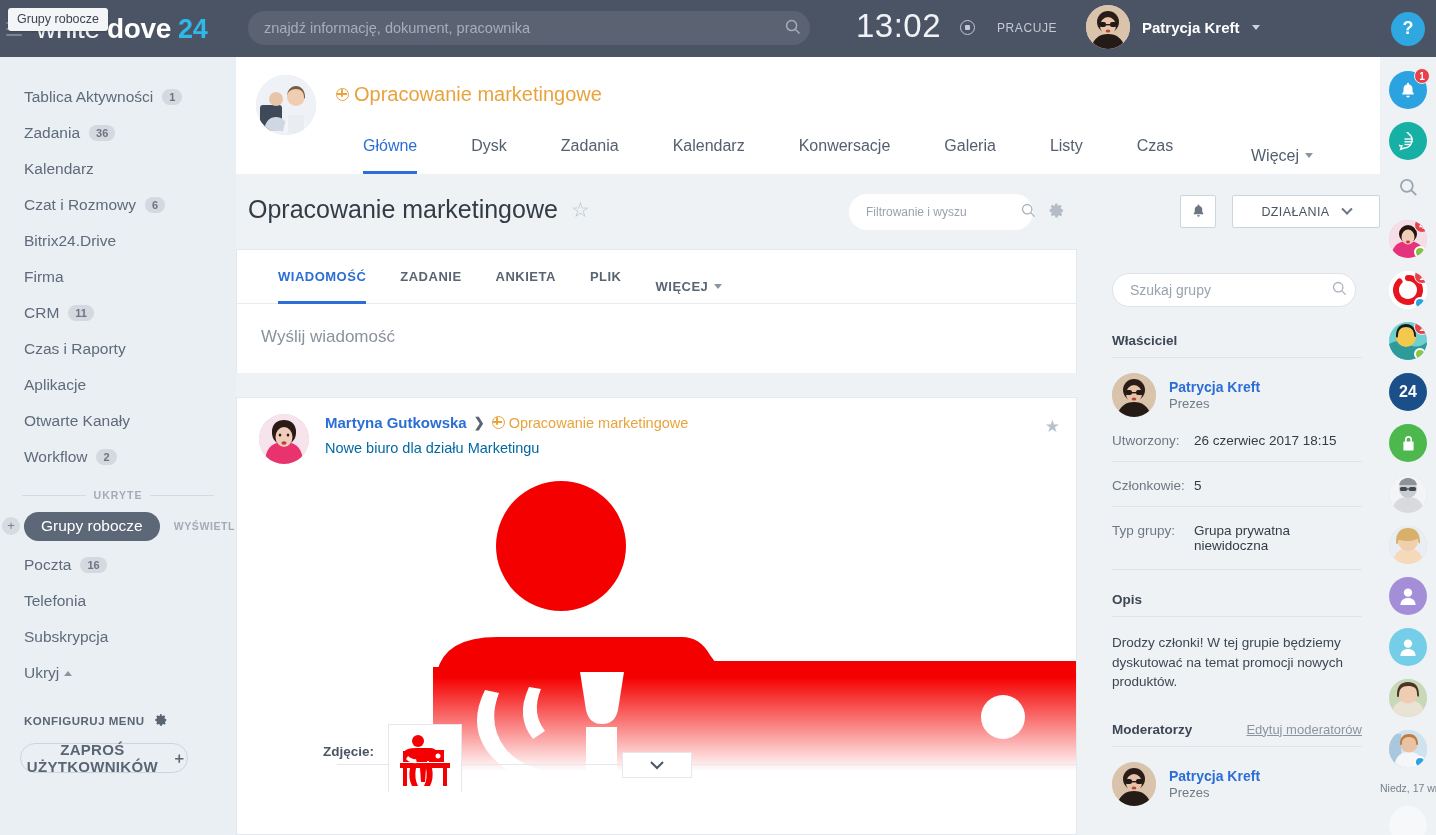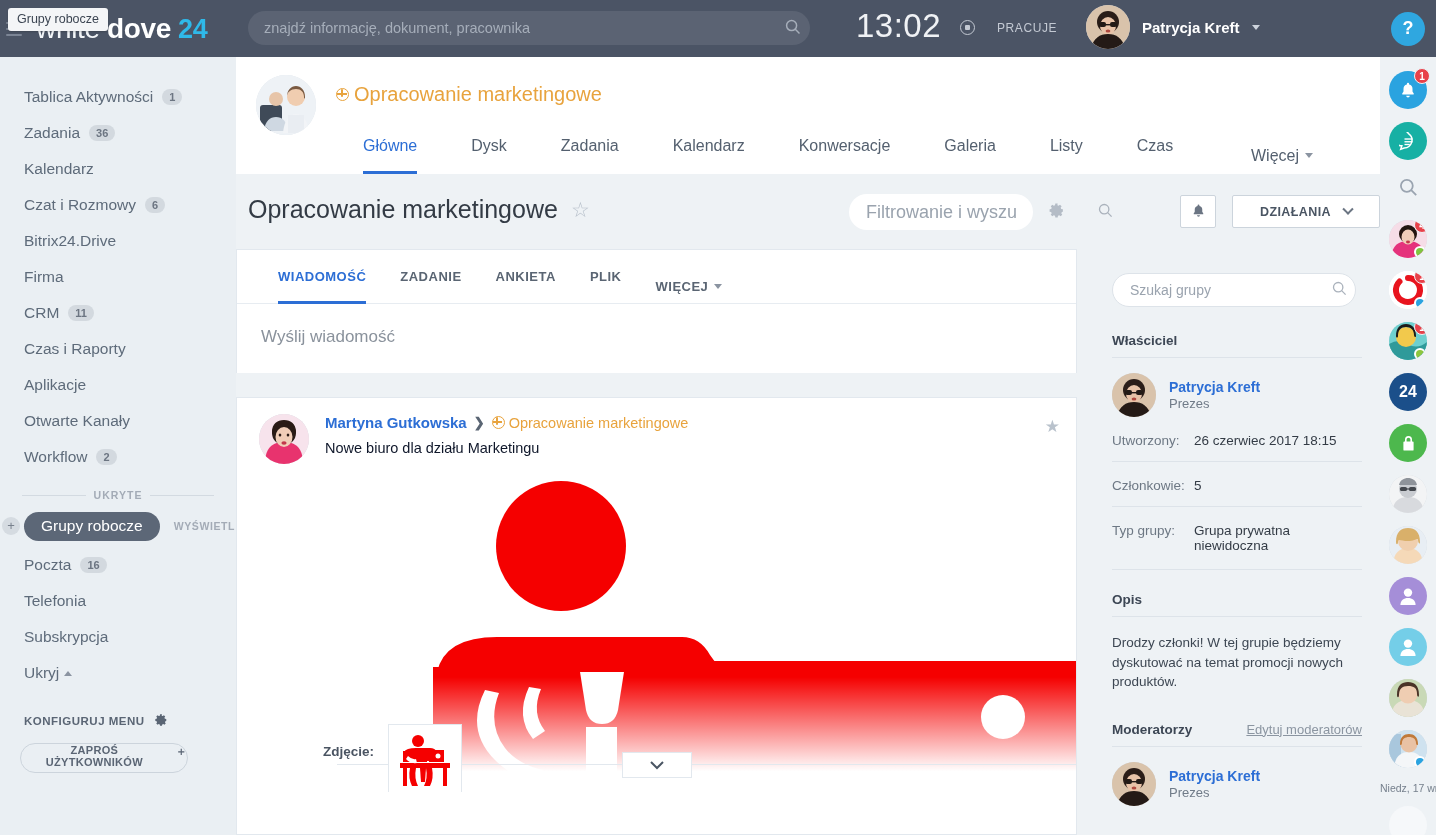--- a/index.html
+++ b/index.html
@@ -111,22 +111,22 @@
   .ukryj { display: flex; align-items: center; gap: 5px; }
   .caret-up { border-left: 4px solid transparent; border-right: 4px solid transparent; border-bottom: 5px solid #8b94a1; }
 
   .konfig {
     display: flex; align-items: center; gap: 9px; padding-left: 24px; margin-top: 22px;
     color: #5a6574; font-size: 11.5px; font-weight: 700; letter-spacing: .5px;
   }
   .invite-btn {
     margin: 14px 0 0 20px; width: 168px; height: 30px; border: 1px solid #ccd4dc;
     border-radius: 15px; background: transparent; color: #5a6574;
-    font-size: 11px; font-weight: 700; letter-spacing: .3px;
-    display: flex; justify-content: center; gap: 8px;
+    font-size: 15px; font-weight: 700; letter-spacing: .3px;
+    display: flex; align-items: center; justify-content: center; gap: 8px;
     font-family: "Liberation Sans", sans-serif;
   }
 
   
   .grouphdr {
     position: absolute; left: 236px; top: 57px; width: 1144px; height: 117px;
     background: #fff;
   }
   .grp-avatar {
     position: absolute; left: 20px; top: 18px; width: 60px; height: 60px;
@@ -171,37 +171,37 @@
     position: absolute; left: 12px; top: 21px; font-size: 25px; color: #333b45; font-weight: 300;
     display: flex; align-items: center; gap: 13px;
   }
   .star-outline { color: #b9c2cc; font-size: 21px; }
 
   .filter-input {
     position: absolute; left: 613px; top: 20px; width: 184px; height: 36px;
     background: #fff; border-radius: 18px; display: flex; align-items: center;
   }
   .filter-input input {
-    flex: 1; border: none; outline: none; background: transparent; font-size: 18px;
+    flex: 1; border: none; outline: none; background: transparent; font-size: 12px;
     color: #701a75; padding-left: 17px; font-family: "Liberation Sans", sans-serif;
   }
   .filter-input input::placeholder { color: #9aa3ae; }
   .filter-ico { width: 32px; color: #aab2bc; font-size: 14px; text-align: center; }
   .gear-btn { position: absolute; left: 812px; top: 28px; color: #b4bcc6; font-size: 17px; }
 
   .bell-btn {
     position: absolute; left: 944px; top: 21px; width: 36px; height: 33px;
     border: 1px solid #ccd4dc; background: #fff; border-radius: 2px;
     display: flex; align-items: center; justify-content: center; color: #6b7583; font-size: 15px;
   }
   .dzialania-btn {
     position: absolute; left: 996px; top: 21px; width: 148px; height: 33px;
     border: 1px solid #ccd4dc; background: #fff; border-radius: 2px;
     display: flex; align-items: center; justify-content: center; gap: 13px;
-    color: #4a5563; font-size: 12.5px; font-weight: 700; letter-spacing: .4px;
+    color: #4a5563; font-size: 12.5px; font-weight: 400; letter-spacing: .4px;
   }
   .chev-d { width: 8px; height: 8px; border-right: 2px solid #6b7583; border-bottom: 2px solid #6b7583; transform: rotate(45deg) translate(-2px,-2px); }
 
   
   .content-card {
     position: absolute; left: 236px; top: 249px; width: 841px; height: 124px;
     background: #fff; border: 1px solid #e2e8ee; border-bottom: none;
   }
   .ctabs { display: flex; height: 54px; align-items: flex-start; padding-left: 24px; border-bottom: 1px solid #e7ecf1; }
   .ctab {
@@ -217,21 +217,21 @@
   .post-card {
     position: absolute; left: 236px; top: 397px; width: 841px; height: 438px;
     background: #fff; border: 1px solid #e2e8ee;
     overflow: hidden;
   }
   .post-head { display: flex; padding: 16px 20px 0 22px; gap: 16px; position: relative; }
   .post-author-line { display: flex; align-items: center; gap: 7px; font-size: 15px; }
   .post-author { color: #2c6ed5; font-weight: 700; }
   .chev-r { color: #5a6573; font-size: 13px; font-weight: 700; }
   .post-group { color: #e8a33d; display: flex; align-items: center; gap: 4px; font-size: 14.5px; }
-  .post-text { margin-top: 9px; font-size: 14.5px; color: #0f172a; }
+  .post-text { margin-top: 9px; font-size: 14.5px; color: #0369a1; }
   .post-star { position: absolute; right: 16px; top: 18px; color: #b9c2cc; font-size: 17px; }
 
   .post-image-wrap {
     position: relative; margin-top: 8px; height: 320px; overflow: hidden;
   }
   .fade-mask {
     position: absolute; left: 0; right: 0; bottom: 0; height: 115px;
     background: linear-gradient(to bottom, rgba(255,255,255,0) 0%, #fff 82%);
     pointer-events: none; z-index: 5;
   }

